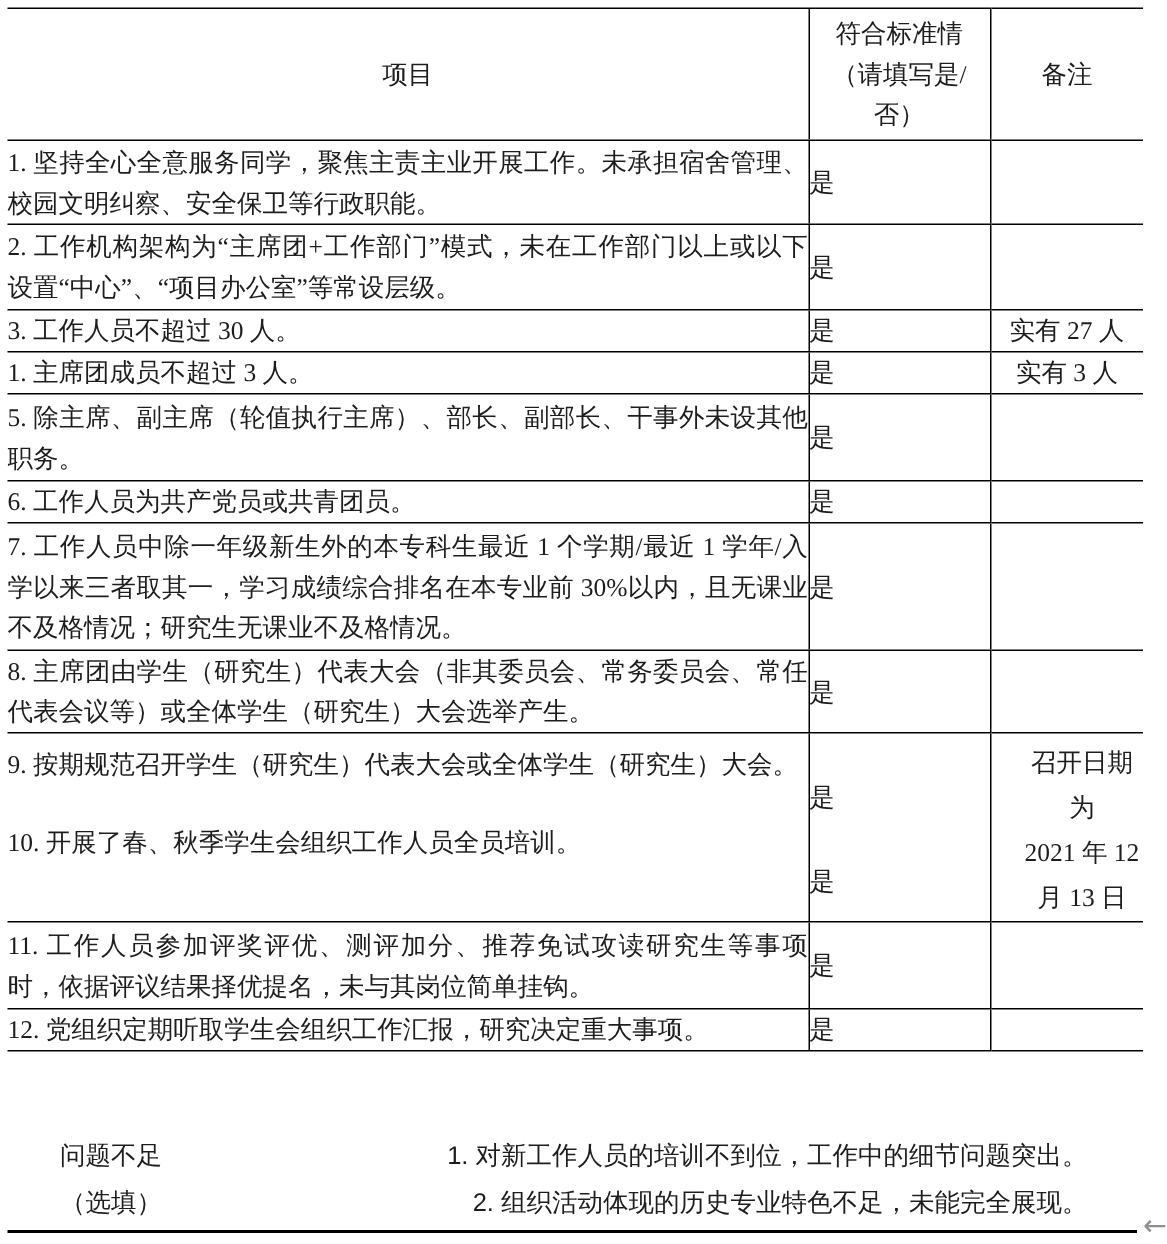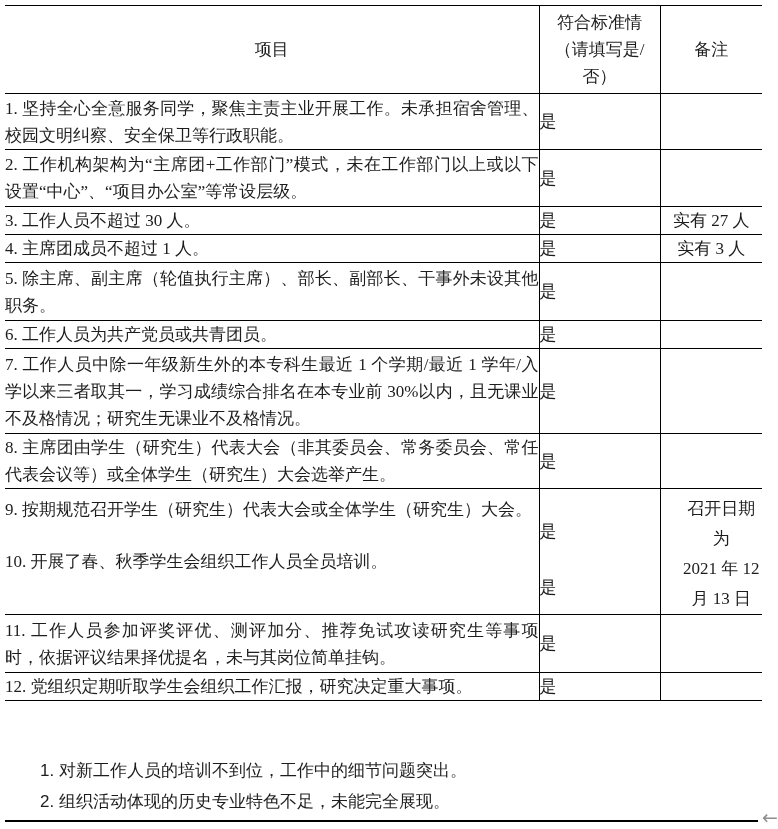--- a/index.html
+++ b/index.html
@@ -51,21 +51,21 @@
   .mr-lines div{line-height:30px;}
 
   .footer{
     position:absolute;left:40px;top:755px;
     display:flex;
     font-family:"Liberation Sans","DejaVu Sans",sans-serif;
     font-size:17px;line-height:31px;
     color:var(--text);
   }
   .footer .flabel{width:125px;}
-  .footer .fitems{width:560px;}
+  .footer .fitems{width:560px;text-align:right;}
 
   .bottom-rule{
     position:absolute;left:5px;top:820px;
     width:753px;height:2px;background:var(--border);
   }
   .return-arrow{
     position:absolute;right:0px;top:806px;
     font-size:19px;color:var(--muted);
     font-family:"DejaVu Sans",sans-serif;
   }
@@ -101,21 +101,21 @@
       <td class="c1">2. 工作机构架构为“主席团+工作部门”模式，未在工作部门以上或以下设置“中心”、“项目办公室”等常设层级。</td>
       <td class="c2">是</td>
       <td class="c3"></td>
     </tr>
     <tr style="height:28px">
       <td class="c1">3. 工作人员不超过 30 人。</td>
       <td class="c2">是</td>
       <td class="c3">实有 27 人</td>
     </tr>
     <tr style="height:27px">
-      <td class="c1">4. 主席团成员不超过 1 人。</td>
+      <td class="c1">1. 主席团成员不超过 3 人。</td>
       <td class="c2">是</td>
       <td class="c3">实有 3 人</td>
     </tr>
     <tr style="height:58px">
       <td class="c1">5. 除主席、副主席（轮值执行主席）、部长、副部长、干事外未设其他职务。</td>
       <td class="c2">是</td>
       <td class="c3"></td>
     </tr>
     <tr style="height:27px">
       <td class="c1">6. 工作人员为共产党员或共青团员。</td>
@@ -158,20 +158,24 @@
     </tr>
     <tr style="height:27px">
       <td class="c1">12. 党组织定期听取学生会组织工作汇报，研究决定重大事项。</td>
       <td class="c2">是</td>
       <td class="c3"></td>
     </tr>
   </tbody>
     </table>
 
   <div class="footer">
+    <div class="flabel">
+      <div>问题不足</div>
+      <div>（选填）</div>
+    </div>
     <div class="fitems">
       <div>1. 对新工作人员的培训不到位，工作中的细节问题突出。</div>
       <div>2. 组织活动体现的历史专业特色不足，未能完全展现。</div>
     </div>
   </div>
 
   <div class="bottom-rule"></div>
   <div class="return-arrow">←</div>
 
 </div>

